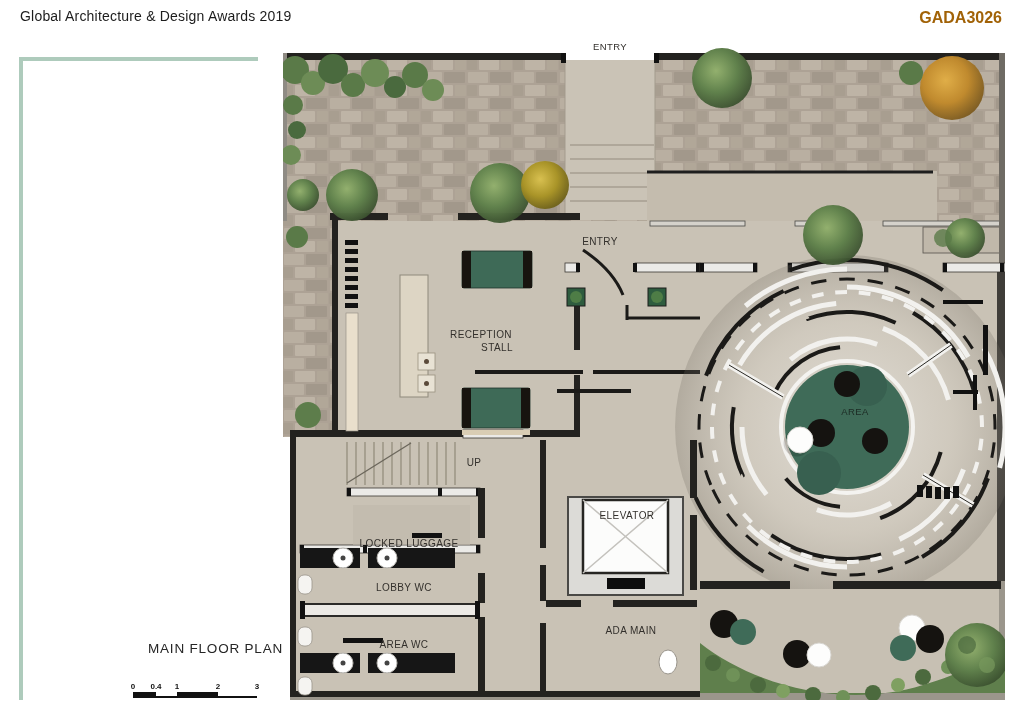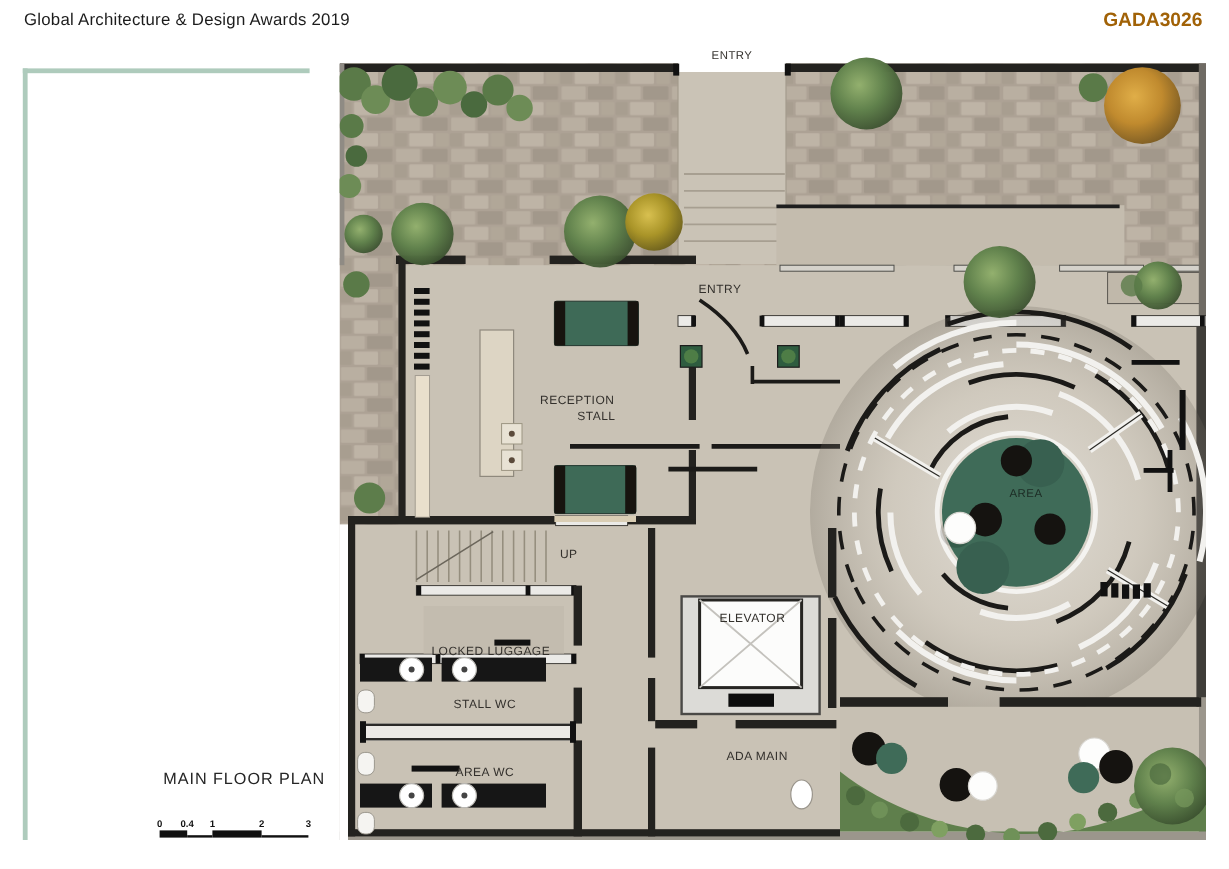--- a/index.html
+++ b/index.html
@@ -5,21 +5,21 @@
   html,body{margin:0;padding:0;background:#fff;}
   .canvas{position:relative;width:1024px;height:724px;background:#ffffff;overflow:hidden;
           font-family:"Liberation Sans",sans-serif;color:#2e2c29;}
   .hdr-title{position:absolute;left:20px;top:8px;font-size:14px;font-weight:normal;color:#1c1c1c;letter-spacing:.2px;}
   .hdr-code{position:absolute;right:22px;top:9px;font-size:16px;font-weight:bold;color:#a16207;}
   .accent-h{position:absolute;left:19px;top:57px;width:239px;height:4px;background:#aecbbc;}
   .accent-v{position:absolute;left:19px;top:57px;width:4px;height:643px;background:#aecbbc;}
   .planwrap{position:absolute;left:283px;top:45px;width:722px;height:655px;}
   .lbl{position:absolute;font-size:10px;letter-spacing:.4px;color:#33302c;text-align:center;white-space:nowrap;}
   .lbl.small{font-size:9.5px;}
-  .plan-title{position:absolute;left:136px;top:641px;font-size:13.5px;letter-spacing:.8px;color:#262626;text-align:right;}
+  .plan-title{position:absolute;left:148px;top:641px;font-size:13.5px;letter-spacing:.8px;color:#262626;text-align:right;}
   .scalebar{position:absolute;left:130px;top:682px;width:130px;height:20px;}
   .scalebar .tick{position:absolute;top:0;width:18px;text-align:center;font-size:8px;color:#111;font-weight:bold;}
   .scalebar .base1{position:absolute;left:26px;top:14px;width:21px;height:2px;background:#111;}
   .scalebar .base2{position:absolute;left:88px;top:14px;width:39px;height:2px;background:#111;}
   .scalebar .thick1{position:absolute;left:3px;top:10px;width:23px;height:6px;background:#111;}
   .scalebar .thick2{position:absolute;left:47px;top:10px;width:41px;height:6px;background:#111;}
 </style>
 </head>
 <body>
 
@@ -385,21 +385,21 @@
     </svg>
   </div>
 
   <div class="lbl small" style="left:570px;top:41px;width:80px;">ENTRY</div>
   <div class="lbl" style="left:560px;top:236px;width:80px;">ENTRY</div>
   <div class="lbl" style="left:421px;top:329px;width:120px;">RECEPTION</div>
   <div class="lbl" style="left:437px;top:342px;width:120px;">STALL</div>
   <div class="lbl small" style="left:815px;top:406px;width:80px;color:#1c2b24;">AREA</div>
   <div class="lbl" style="left:445px;top:457px;width:30px;margin-left:14px;">UP</div>
   <div class="lbl" style="left:334px;top:508px;width:150px;margin-top:30px;">LOCKED LUGGAGE</div>
-  <div class="lbl" style="left:344px;top:582px;width:120px;">STALL WC</div>
+  <div class="lbl" style="left:344px;top:582px;width:120px;">LOBBY WC</div>
   <div class="lbl" style="left:344px;top:639px;width:120px;">AREA WC</div>
   <div class="lbl" style="left:577px;top:510px;width:100px;">ELEVATOR</div>
   <div class="lbl" style="left:581px;top:625px;width:100px;">ADA MAIN</div>
 
   <div class="plan-title">MAIN FLOOR PLAN</div>
 
   <div class="scalebar">
     <span class="tick" style="left:-6px;">0</span>
     <span class="tick" style="left:17px;">0.4</span>
     <span class="tick" style="left:38px;">1</span>

